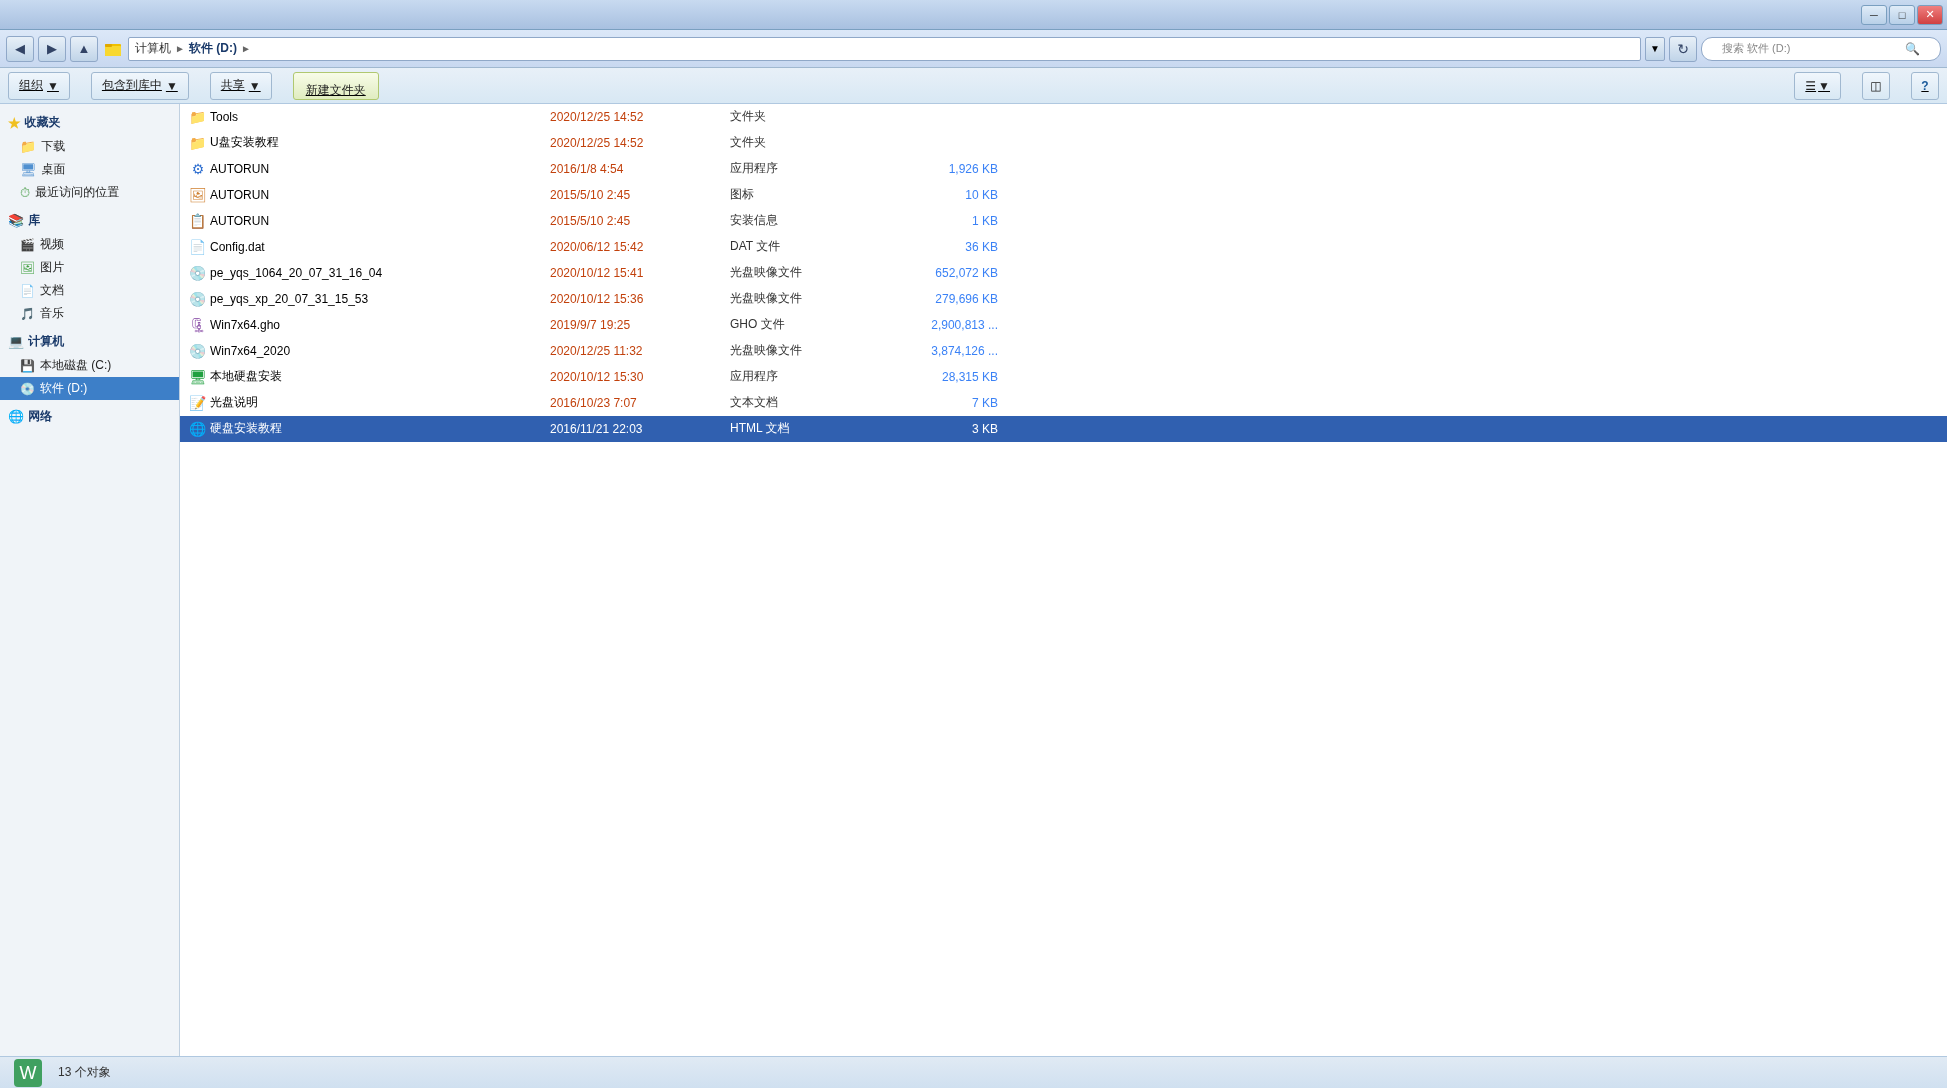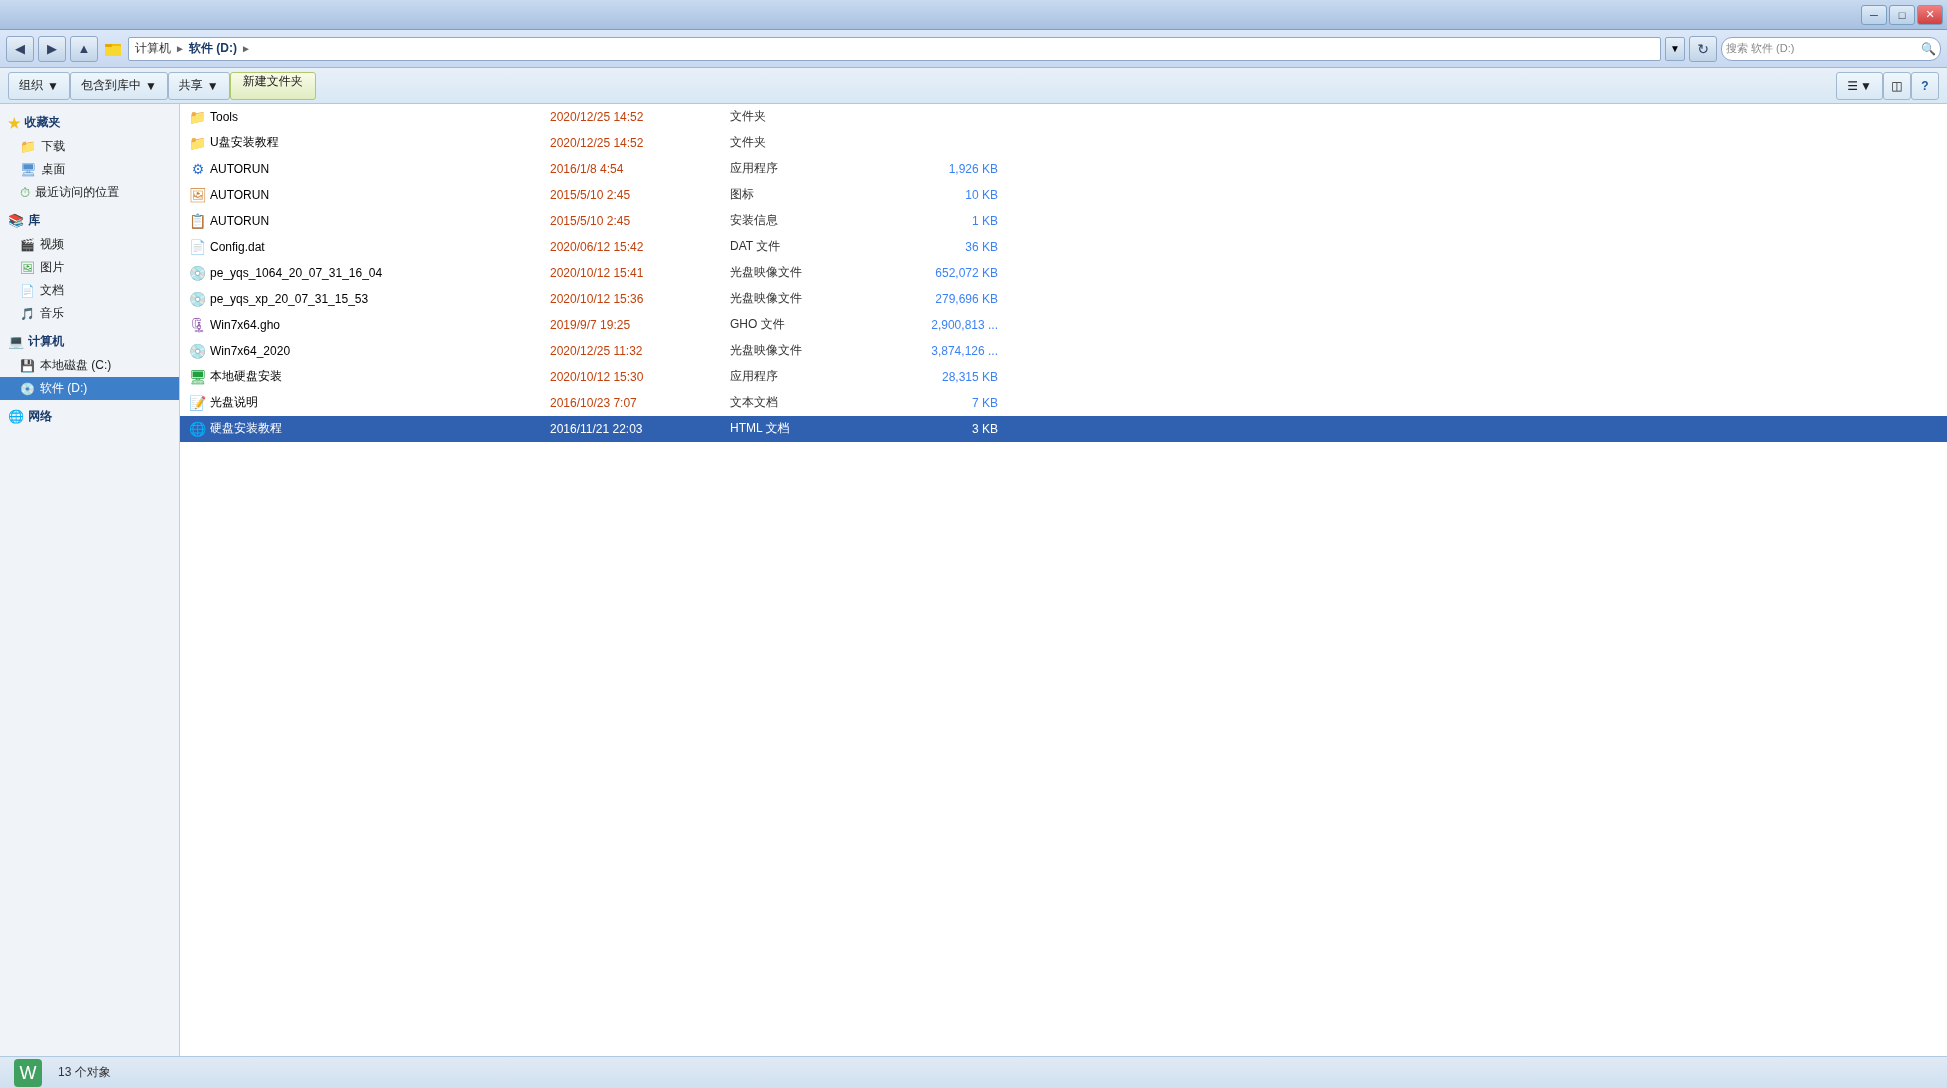--- a/index.html
+++ b/index.html
@@ -100,42 +100,43 @@
       border: 1px solid #90a8c8;
       border-radius: 3px;
       display: flex;
       align-items: center;
       justify-content: center;
       cursor: pointer;
       font-size: 14px;
       color: #334466;
     }
     .search-box {
-      width: 220px;
+      width: 240px;
       height: 24px;
       border: 1px solid #90a8c8;
       background: #fff;
       border-radius: 11px;
       display: flex;
       align-items: center;
-      padding: 0 4px;
+      padding: 0 20px;
       gap: 4px;
       color: #888;
       font-size: 11px;
     }
 
     
     .toolbar {
       background: linear-gradient(to bottom, #e8f0f8, #d8e8f4);
       height: 36px;
       display: flex;
       align-items: center;
       padding: 0 8px;
       border-bottom: 1px solid #b0c8e0;
-      gap: 0;
+      gap: 21px;
+      text-decoration: underline;
     }
     .toolbar-btn {
       height: 28px;
       padding: 0 10px;
       background: linear-gradient(to bottom, #f0f6fc, #d8e8f4);
       border: 1px solid #a0b8d0;
       border-radius: 3px;
       display: flex;
       align-items: center;
       cursor: pointer;
@@ -144,21 +145,21 @@
       gap: 4px;
       white-space: nowrap;
     }
     .new-folder-btn {
       height: 28px;
       padding: 0 12px;
       background: linear-gradient(to bottom, #f8fce8, #e0ecc0);
       border: 1px solid #b0c870;
       border-radius: 3px;
       display: flex;
-      align-items: flex-start;
+      align-items: flex-end;
       cursor: pointer;
       font-size: 12px;
       color: #222;
       gap: 4px;
     }
 
     
     .main-layout {
       display: flex;
       height: calc(1088px - 30px - 38px - 36px - 32px);

